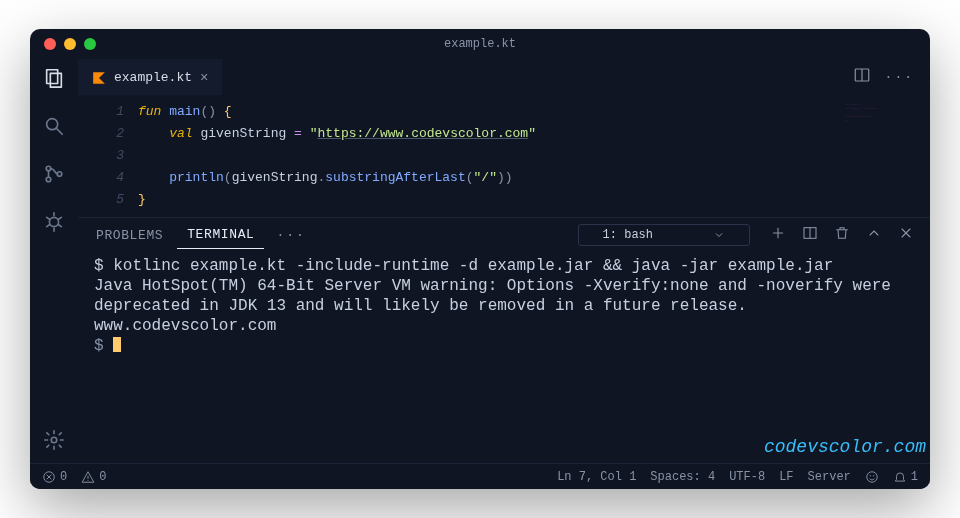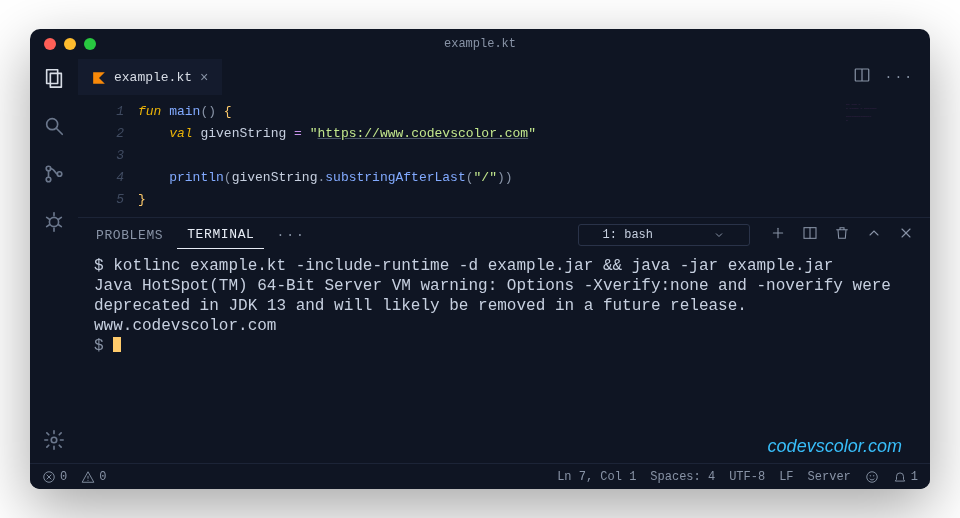--- a/index.html
+++ b/index.html
@@ -42,21 +42,21 @@
 .ptab.active { color:#e7ecf5; border-bottom:1px solid #e7ecf5; }
 .pdots { color:#8893a6; padding:0 8px; letter-spacing:2px; }
 .pspace { flex:1; }
 .pselect { display:flex; align-items:center; gap:60px; border:1px solid #2a3349; border-radius:3px; padding:3px 24px; color:#c7d0e0; font-size:12px; }
 .pselect svg { width:12px; height:12px; stroke:#8893a6; fill:none; stroke-width:2; }
 .pactions { display:flex; align-items:center; gap:16px; color:#8893a6; margin-left:16px; margin-right:8px; }
 .pactions svg { width:16px; height:16px; stroke:currentColor; fill:none; stroke-width:1.6; stroke-linecap:round; }
 .terminal { padding:4px 16px 10px; color:#c7d0e0; font-size:16px; line-height:20px; white-space:pre-wrap; }
 .prompt { color:#8893a6; }
 .cursor { display:inline-block; width:8px; height:15px; background:#ffcb6b; vertical-align:-2px; }
-.watermark { position:absolute; right:28px; bottom:32px; color:#38bdf8; font-family:Liberation Sans, sans-serif; font-size:18px; font-style:italic; }
+.watermark { position:absolute; right:4px; bottom:32px; color:#38bdf8; font-family:Liberation Mono, monospace; font-size:18px; font-style:italic; }
 .statusbar { height:26px; background:#0f1523; border-top:1px solid #1c2437; display:flex; align-items:center; color:#8893a6; font-size:12px; padding:0 12px; gap:14px; }
 .statusbar .sp { flex:1; }
 .statusbar svg { width:14px; height:14px; stroke:currentColor; fill:none; stroke-width:1.6; vertical-align:-2px; }
 .sitem { display:flex; align-items:center; gap:4px; }
 </style>
 </head>
 <body>
 
 <div class="window">
   <div class="titlebar">

